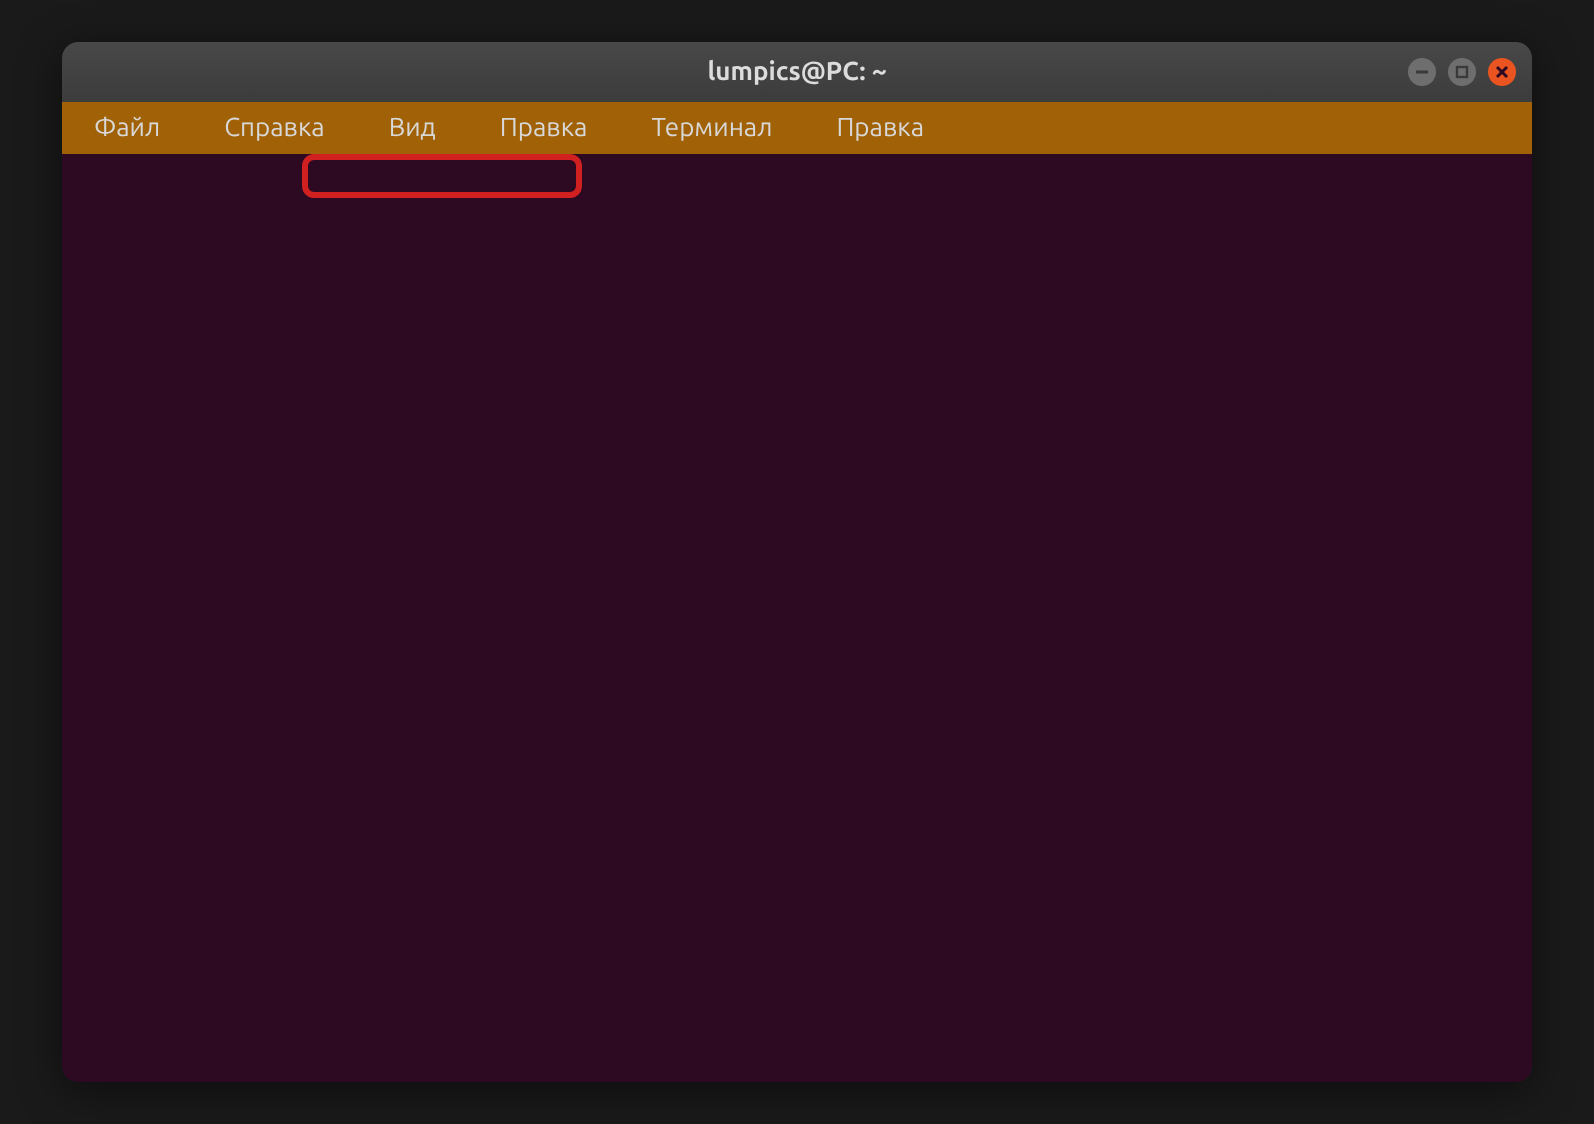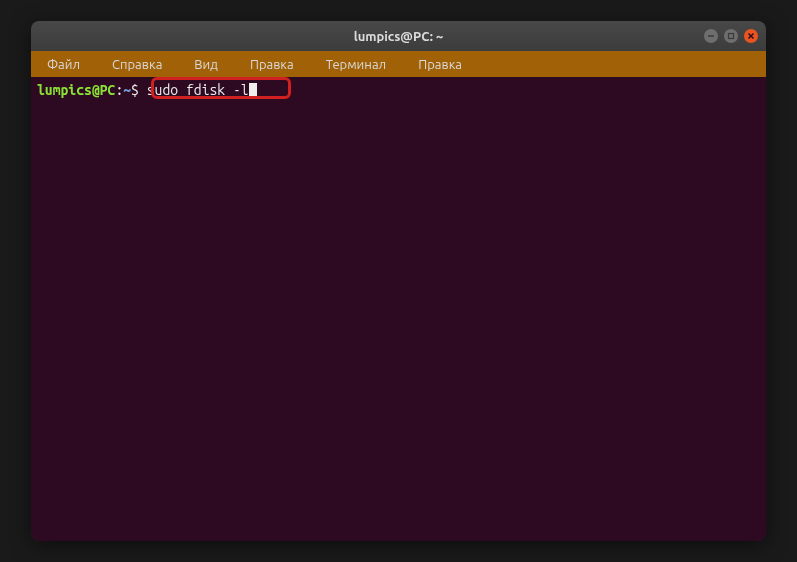--- a/index.html
+++ b/index.html
@@ -152,18 +152,15 @@
   </div>
   <div class="menubar">
     <span class="menu-item">Файл</span>
     <span class="menu-item">Справка</span>
     <span class="menu-item">Вид</span>
     <span class="menu-item">Правка</span>
     <span class="menu-item">Терминал</span>
     <span class="menu-item">Правка</span>
   </div>
   <div class="terminal-body">
-    <div class="terminal-line">
-      <span class="prompt-user">lumpics@PC</span><span class="prompt-colon">:</span><span class="prompt-path">~</span><span class="prompt-dollar">$ </span><span class="command-text">sudo fdisk -l</span><span class="cursor-block"></span>
-    </div>
     <div class="highlight-box" style="top:0px;left:120px;width:140px;height:22px;"></div>
   </div>
 </div>
 
 </body></html>

